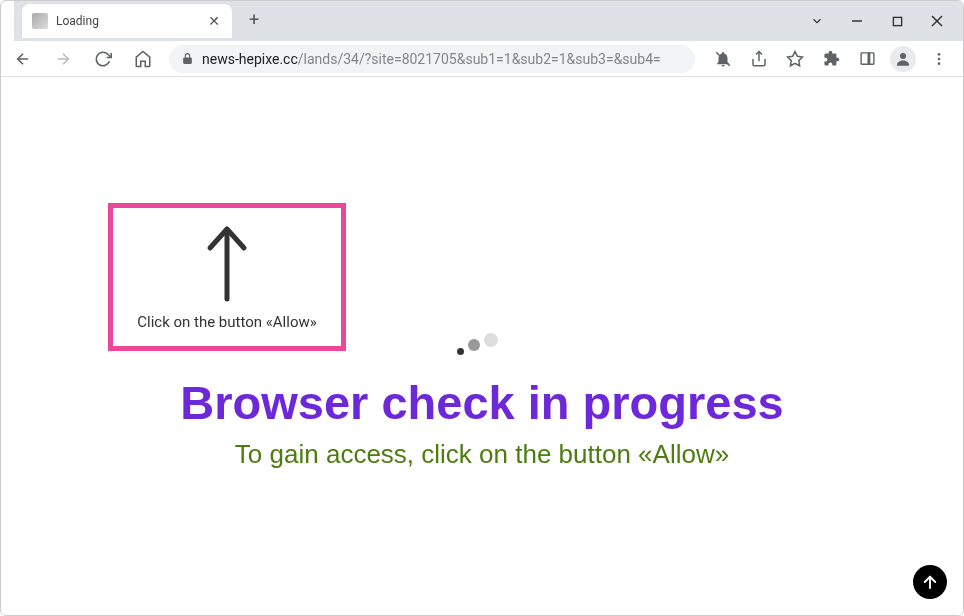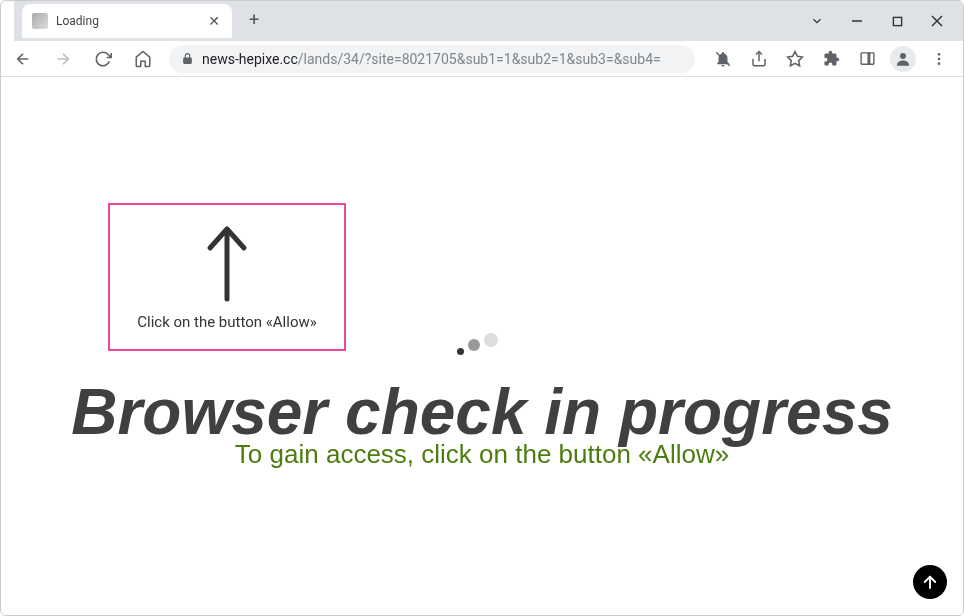--- a/index.html
+++ b/index.html
@@ -146,45 +146,44 @@
     width: 100%;
     height: calc(100% - 76px);
     background: #fff;
   }
   .callout-box {
     position: absolute;
     left: 107px;
     top: 126px;
     width: 238px;
     height: 148px;
-    border: 2px solid #ec4899;
+    border: 5px solid #ec4899;
     display: flex;
     flex-direction: column;
     align-items: center;
     justify-content: center;
     gap: 10px;
   }
   .callout-arrow {
     color: #333;
   }
   .callout-text {
     font-size: 15px;
     color: #333;
   }
   .headline {
     position: absolute;
     left: 50%;
     transform: translateX(-50%);
     top: 298px;
-    font-size: 64px;
+    font-size: 47px;
     font-weight: 700;
-    color: #404040;
+    color: #6d28d9;
     white-space: nowrap;
     font-family: Arial, sans-serif;
-    font-style: italic;
   }
   .subline {
     position: absolute;
     left: 50%;
     transform: translateX(-50%);
     top: 362px;
     font-size: 26px;
     color: #4d7c0f;
     white-space: nowrap;
     font-family: Arial, sans-serif;

